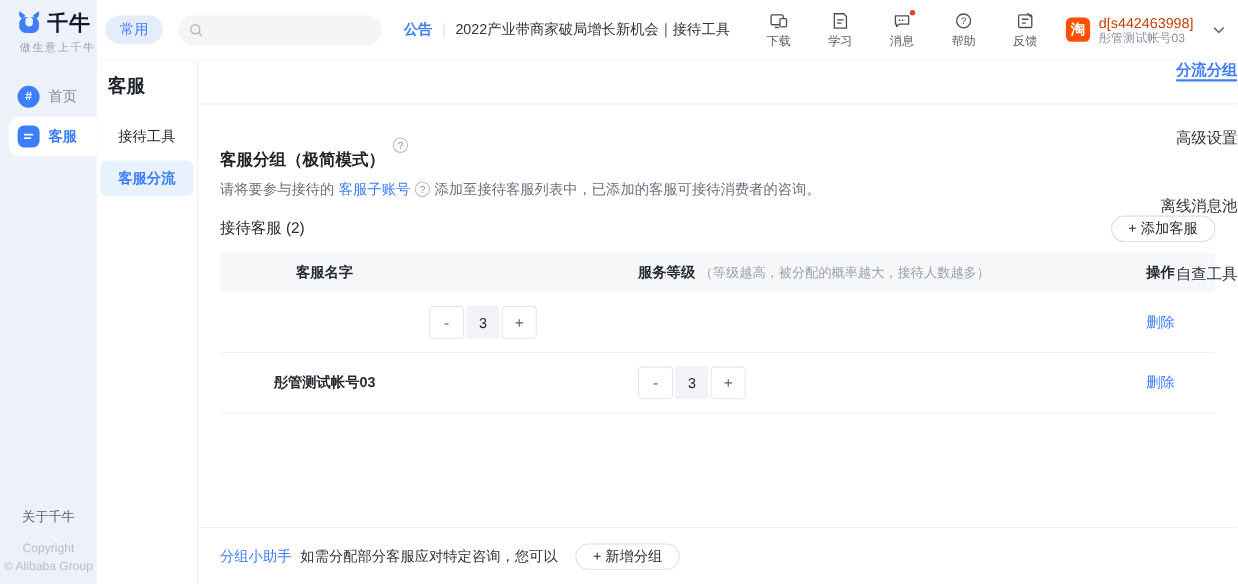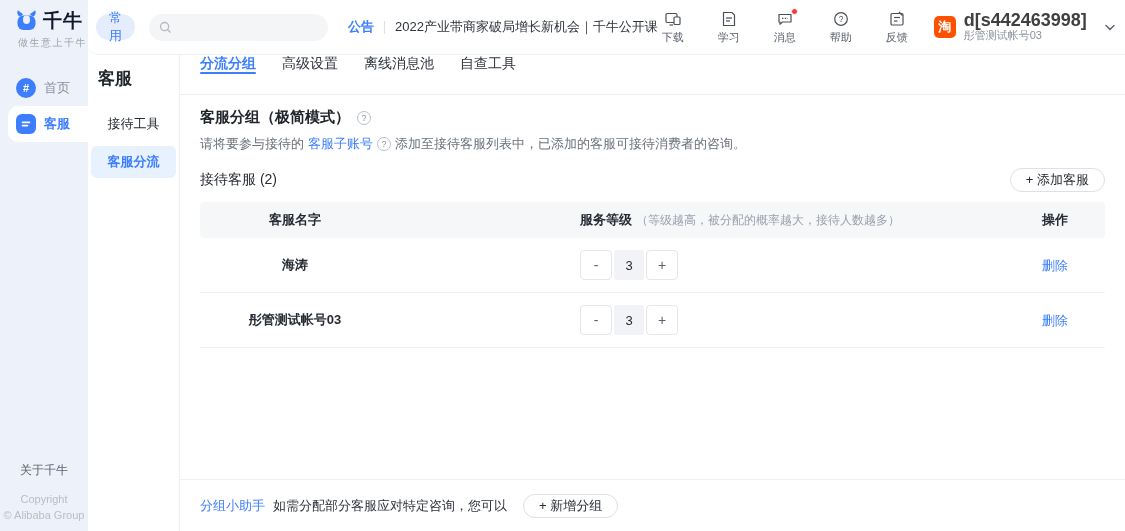--- a/index.html
+++ b/index.html
@@ -33,40 +33,40 @@
   .announce-label { color:#3d7eff; font-size:13px; font-weight:bold; cursor:pointer; }
   .announce-sep { width:1px; height:13px; background:#dcdfe5; }
   .announce-text { font-size:13px; color:#2e333c; cursor:pointer; }
   .top-actions { display:flex; margin-left:auto; gap:26px; }
   .top-action { display:flex; flex-direction:column; align-items:center; gap:2px; cursor:pointer; min-width:30px; }
   .top-action .ticon { position:relative; height:18px; display:flex; align-items:center; }
   .top-action .tlbl { font-size:11px; color:#5a606c; }
   .red-dot { position:absolute; top:-2px; right:-4px; width:7px; height:7px; background:#f23c3c; border-radius:50%; border:1px solid #fff; }
   .account { display:flex; align-items:center; margin-left:22px; gap:8px; cursor:pointer; }
   .tb-badge { width:22px; height:22px; border-radius:5px; background:#ff5000; color:#fff; font-size:13px; font-weight:bold; display:flex; align-items:center; justify-content:center; }
-  .acct-id { font-size:18px; color:#404040; line-height:15px;font-weight:bold; }
+  .acct-id { font-size:13px; color:#c2410c; line-height:15px; }
   .acct-name { font-size:11px; color:#8a909c; line-height:14px; }
   .chev { margin-left:10px; display:flex; }
 
   
   #subnav { position:absolute; left:88px; top:55px; width:92px; height:476px; background:#fff; border-right:1px solid #f0f1f4; border-top-left-radius:10px; z-index:2; padding-top:12px; }
   .subnav-title { font-size:17px; font-weight:bold; color:#20242b; padding-left:10px; margin-bottom:18px; }
   .subnav-item { margin:0 3px 6px 3px; height:32px; border-radius:6px; display:flex; align-items:center; justify-content:center; font-size:13px; color:#262b33; cursor:pointer; }
   .subnav-item.active { background:#e8f1fe; color:#3d7eff; font-weight:bold; }
 
   
   #main { position:absolute; left:180px; top:55px; width:945px; height:476px; background:#fff; }
-  .tabbar { height:40px; border-bottom:1px solid #ebedf0; display:flex; align-items:flex-start; padding-left:20px; gap:26px; }
+  .tabbar { height:40px; border-bottom:1px solid #ebedf0; display:flex; align-items:flex-end; padding-left:20px; gap:44px;flex-direction:column; }
   .tab { display:flex; align-items:center; font-size:14px; color:#2e333c; cursor:pointer; position:relative; }
   .tab.active { color:#3d7eff; font-weight:bold; }
   .tab.active::after { content:""; position:absolute; left:0; right:0; bottom:-1px; height:2px; background:#3d7eff; border-radius:1px; }
 
   .content { padding:13px 20px 0 20px; }
   .sec-title-row { display:flex; align-items:center; gap:7px; }
-  .sec-title { font-size:15px; font-weight:bold; color:#20242b; }
+  .sec-title { font-size:15px; font-weight:bold; color:#20242b;margin-top:28px; }
   .help-circ { width:14px; height:14px; border:1px solid #b9bfc9; border-radius:50%; color:#8a919e; font-size:9px; display:inline-flex; align-items:center; justify-content:center; cursor:pointer; flex:0 0 14px; }
   .sec-desc { margin-top:8px; font-size:13px; color:#6b717d; display:flex; align-items:center; gap:4px; }
   .desc-link { color:#3d7eff; cursor:pointer; }
 
   .list-head { margin-top:15px; display:flex; align-items:center; justify-content:space-between; }
   .list-title { font-size:14px; color:#262b33; font-weight:500; }
   .btn-pill { height:24px; padding:0 15px; background:#fff; border:1px solid #dde0e6; border-radius:16px; font-size:13px; color:#262b33; cursor:pointer; display:inline-flex; align-items:center; font-family:inherit; }
 
   .table { margin-top:10px; }
   .thead { height:36px; background:#f6f7f9; border-radius:4px; display:flex; align-items:center; }
@@ -143,21 +143,21 @@
         <svg width="13" height="13" viewBox="0 0 14 14" fill="none" stroke="#b4b9c2" stroke-width="1.4">
             <circle cx="6" cy="6" r="4.4"></circle>
             <line x1="9.4" y1="9.4" x2="12.4" y2="12.4"></line>
           </svg>
       </span>
       <input style="">
     </div>
     <div class="announce">
       <span class="announce-label">公告</span>
       <span class="announce-sep"></span>
-      <span class="announce-text">2022产业带商家破局增长新机会｜千牛公开课</span>
+      <span class="announce-text">2022产业带商家破局增长新机会｜接待工具</span>
     </div>
 
     <div class="top-actions">
       <div class="top-action">
         <span class="ticon">
           <svg width="18" height="18" viewBox="0 0 18 18" fill="none" stroke="#4a5058" stroke-width="1.2">
               <rect x="2" y="3.5" width="11" height="9" rx="1.2"></rect>
               <rect x="10" y="7" width="6" height="7.5" rx="1" fill="#fff"></rect>
               <line x1="5.5" y1="15" x2="9" y2="15"></line>
             </svg>
@@ -255,21 +255,20 @@
         <div class="thead">
           <div class="col-name th">客服名字</div>
           <div class="col-level">
             <span class="th">服务等级</span>
             <span class="th-note">（等级越高，被分配的概率越大，接待人数越多）</span>
           </div>
           <div class="col-action th">操作</div>
         </div>
 
         <div class="trow">
-          <div class="col-name cell-name">海涛</div>
           <div class="col-level">
             <div class="stepper">
               <button class="step-btn minus">-</button>
               <span class="step-val">3</span>
               <button class="step-btn plus">+</button>
             </div>
           </div>
           <div class="col-action"><span class="link-del">删除</span></div>
         </div>
 

